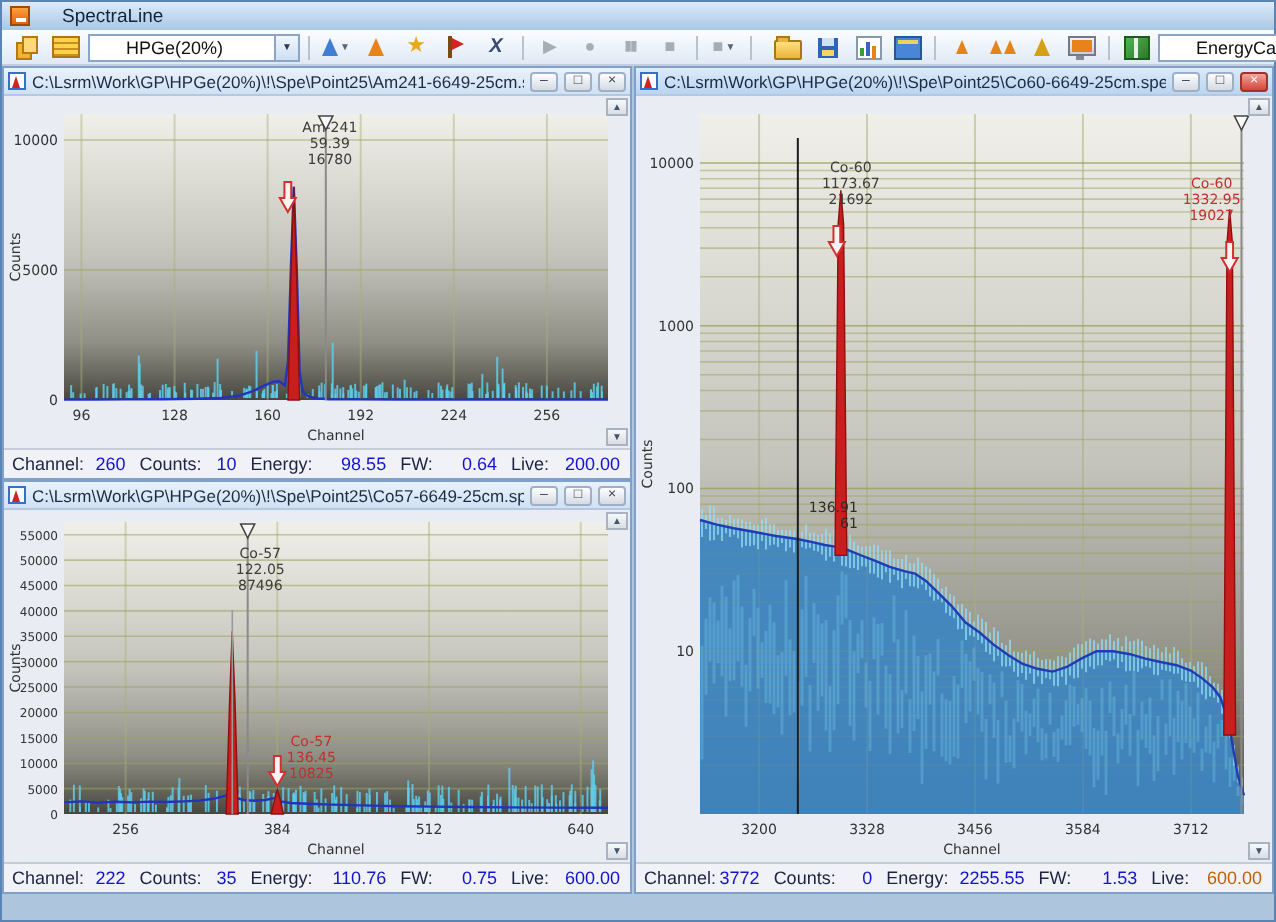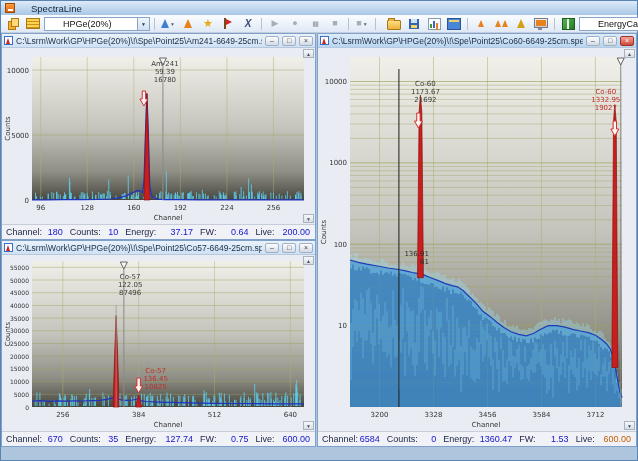--- a/index.html
+++ b/index.html
@@ -383,29 +383,29 @@
             <text x="271.45454545454544" y="162" font-size="7" fill="#333" text-anchor="middle">256</text>
             <text x="166" y="172" font-size="7" fill="#333" text-anchor="middle">Channel</text>
             <text x="8" y="80.5" font-size="7" fill="#333" text-anchor="middle" transform="rotate(-90 8 80.5)">Counts</text>
           </svg>
         <div class="spin up">▲</div>
         <div class="spin down">▼</div>
       </div>
       <div class="wstatus">
         <span class="pair f-ch">
             <span class="sl">Channel:</span>
-            <span class="sv">180</span>
+            <span class="sv">260</span>
           </span>
         <span class="pair f-cn">
             <span class="sl">Counts:</span>
             <span class="sv">10</span>
           </span>
         <span class="pair f-en">
             <span class="sl">Energy:</span>
-            <span class="sv">37.17</span>
+            <span class="sv">98.55</span>
           </span>
         <span class="pair f-fw">
             <span class="sl">FW:</span>
             <span class="sv">0.64</span>
           </span>
         <span class="pair f-lv">
             <span class="sl">Live:</span>
             <span class="sv last">200.00</span>
           </span>
       </div>
@@ -646,29 +646,29 @@
             <text x="288.3703703703704" y="162" font-size="7" fill="#333" text-anchor="middle">640</text>
             <text x="166" y="172" font-size="7" fill="#333" text-anchor="middle">Channel</text>
             <text x="8" y="79" font-size="7" fill="#333" text-anchor="middle" transform="rotate(-90 8 79)">Counts</text>
           </svg>
         <div class="spin up">▲</div>
         <div class="spin down">▼</div>
       </div>
       <div class="wstatus">
         <span class="pair f-ch">
             <span class="sl">Channel:</span>
-            <span class="sv">670</span>
+            <span class="sv">222</span>
           </span>
         <span class="pair f-cn">
             <span class="sl">Counts:</span>
             <span class="sv">35</span>
           </span>
         <span class="pair f-en">
             <span class="sl">Energy:</span>
-            <span class="sv">127.74</span>
+            <span class="sv">110.76</span>
           </span>
         <span class="pair f-fw">
             <span class="sl">FW:</span>
             <span class="sv">0.75</span>
           </span>
         <span class="pair f-lv">
             <span class="sl">Live:</span>
             <span class="sv last">600.00</span>
           </span>
       </div>
@@ -1075,29 +1075,29 @@
             <text x="277.4325581395349" y="369" font-size="7" fill="#333" text-anchor="middle">3712</text>
             <text x="168" y="379" font-size="7" fill="#333" text-anchor="middle">Channel</text>
             <text x="8" y="184" font-size="7" fill="#333" text-anchor="middle" transform="rotate(-90 8 184)">Counts</text>
           </svg>
         <div class="spin up">▲</div>
         <div class="spin down">▼</div>
       </div>
       <div class="wstatus">
         <span class="pair f-ch">
             <span class="sl">Channel:</span>
-            <span class="sv">6584</span>
+            <span class="sv">3772</span>
           </span>
         <span class="pair f-cn">
             <span class="sl">Counts:</span>
             <span class="sv">0</span>
           </span>
         <span class="pair f-en">
             <span class="sl">Energy:</span>
-            <span class="sv">1360.47</span>
+            <span class="sv">2255.55</span>
           </span>
         <span class="pair f-fw">
             <span class="sl">FW:</span>
             <span class="sv">1.53</span>
           </span>
         <span class="pair f-lv">
             <span class="sl">Live:</span>
             <span class="sv last orange">600.00</span>
           </span>
       </div>

